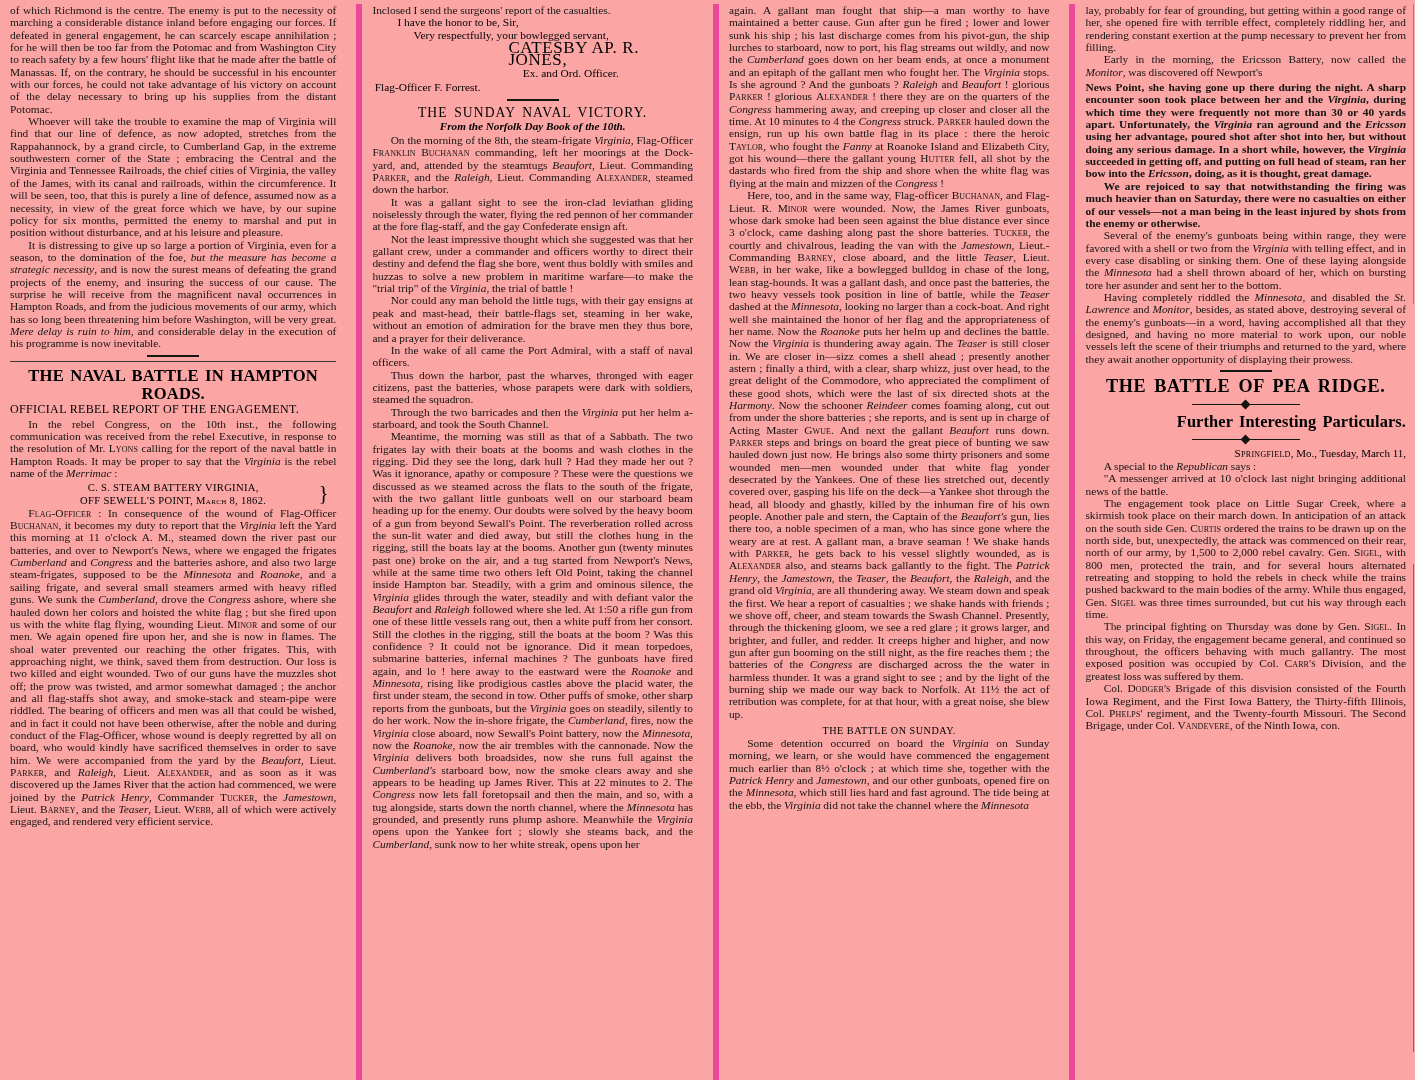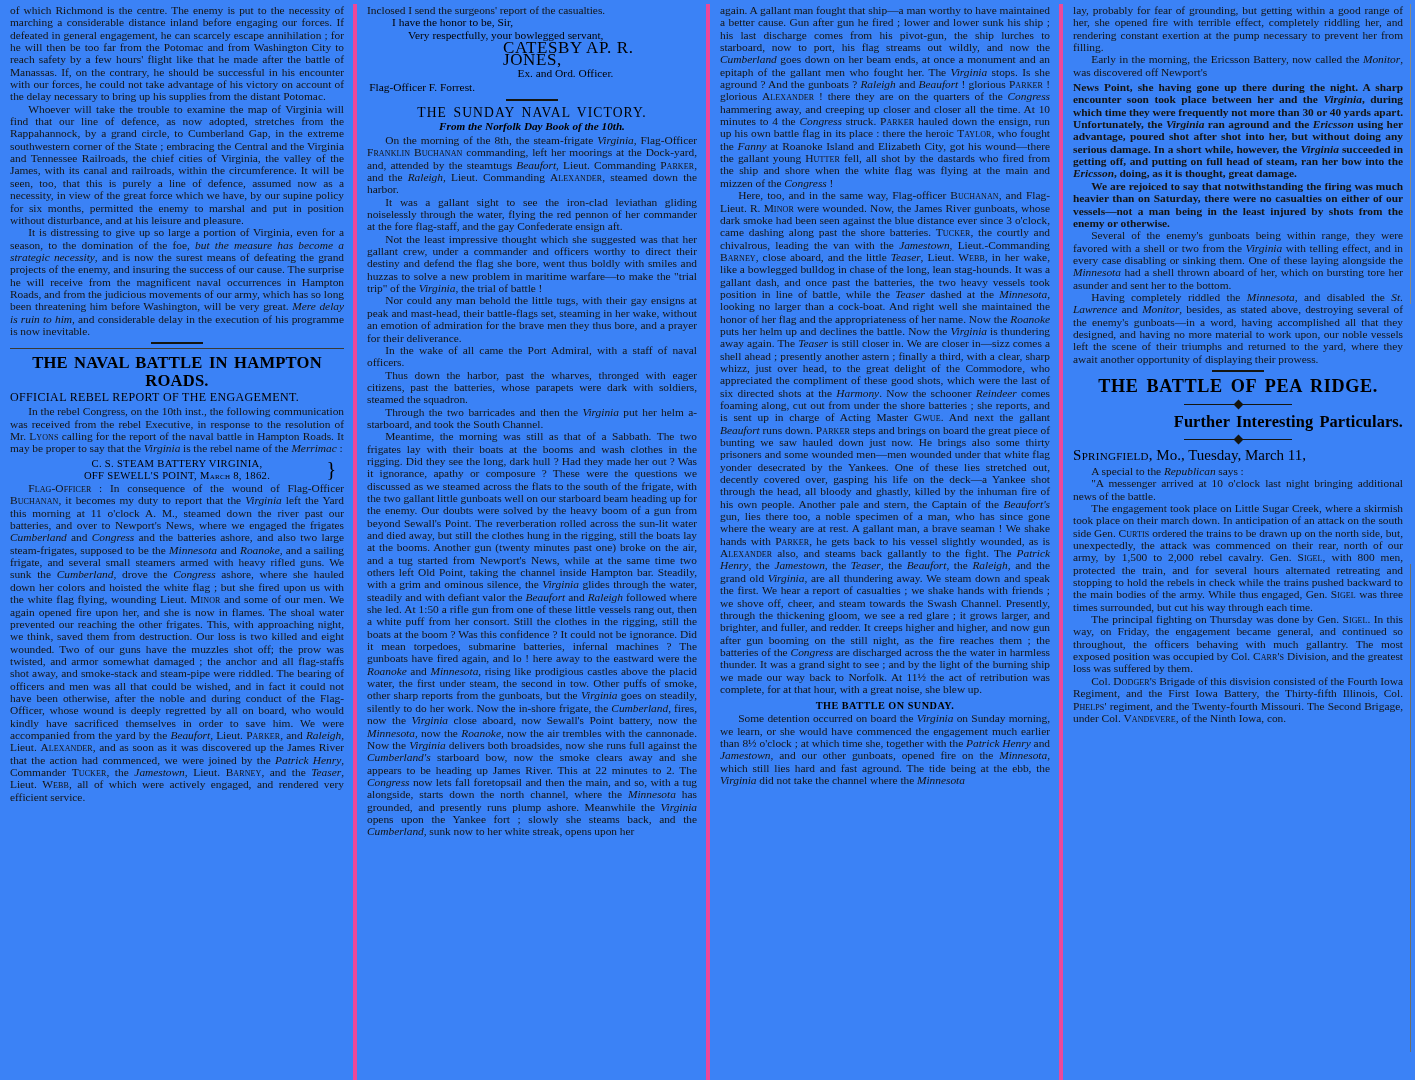--- a/index.html
+++ b/index.html
@@ -11,33 +11,34 @@
     width: 1415px;
     height: 1080px;
     overflow: hidden;
     font-family: "Liberation Serif", "DejaVu Serif", serif;
     color: #000000;
   }
   .page {
     position: relative;
     width: 1415px;
     height: 1080px;
-    background: #3b82f6;
+    background: #fca5a5;
     display: flex;
     box-sizing: border-box;
     padding: 4px 0 0 0;
   }
   .column {
     width: 353px;
     box-sizing: border-box;
     padding: 0 9px 0 10px;
     position: relative;
   }
   .column + .column {
-    border-left: 4px solid #ec4899;
+    border-left: 6px solid #ec4899;
+    margin-left: 11px;
   }
   .col-inner {
     width: 100%;
   }
   p.art {
     margin: 0;
     font-size: 11.4px;
     line-height: 12.35px;
     text-align: justify;
     text-indent: 1.6em;
@@ -87,43 +88,43 @@
     font-style: italic;
     font-weight: bold;
     text-align: center;
     margin: 0 0 1px 0;
     line-height: 1.15;
   }
   .hd-small-center {
     font-size: 10.2px;
     text-align: center;
     font-variant: small-caps;
-    font-weight: bold;
+    font-weight: normal;
     letter-spacing: 0.5px;
     margin: 5px 0 1px 0;
   }
   .hd-pea {
     font-size: 18.2px;
     font-weight: bold;
     text-align: center;
     letter-spacing: 0.6px;
     margin: 4px 0 0 0;
     word-spacing: 3px;
   }
   .hd-further {
     font-size: 16.4px;
     font-weight: bold;
     text-align: right;
     margin: 3px 0 0 0;
     letter-spacing: 0.1px;
     word-spacing: 2px;
   }
   .dateline {
-    font-size: 15px;
-    text-align: left;
+    font-size: 11px;
+    text-align: right;
     margin: 3px 0 1px 0;
   }
   .dateline .sc { font-variant: small-caps; letter-spacing: 0.3px; }
   
   .rule-short {
     width: 52px;
     height: 2px;
     background: #15150f;
     margin: 5px auto 4px auto;
   }

